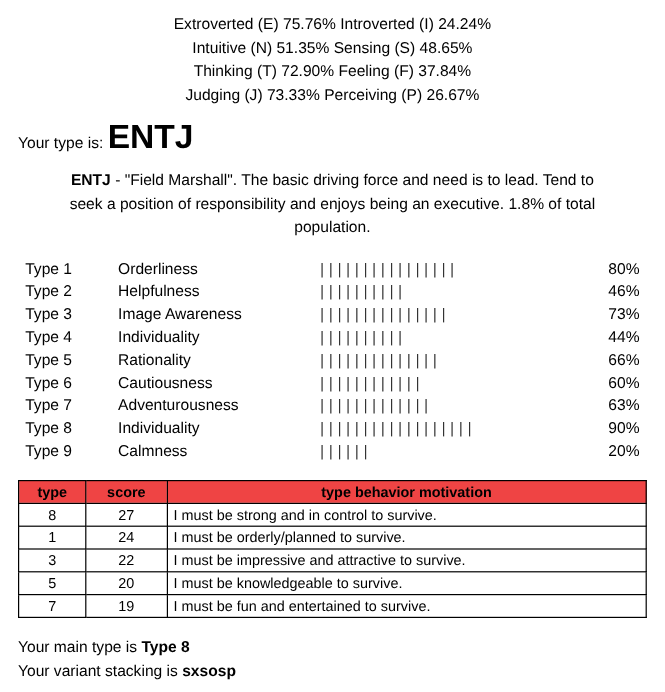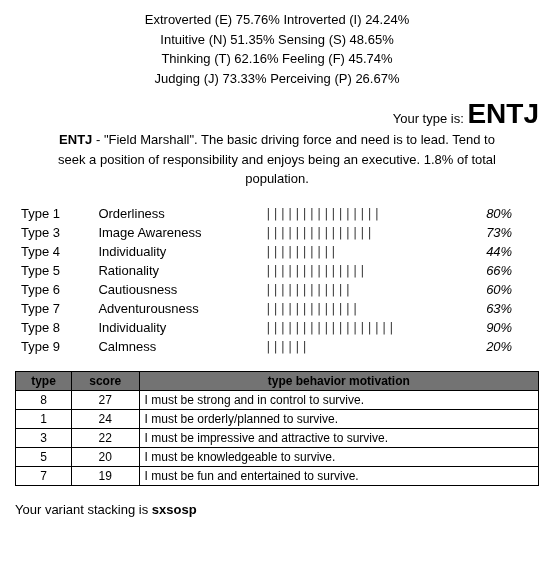--- a/index.html
+++ b/index.html
@@ -11,21 +11,22 @@
       width: 554px;
       min-height: 577px;
       padding: 10px 15px;
     }
     .stats-block {
       text-align: center;
       margin-bottom: 10px;
       line-height: 1.5;
     }
     .your-type {
-      text-align: right;
+      text-align: left;
+      margin-bottom: 10px;
       font-size: 13px;
     }
     .your-type strong {
       font-size: 28px;
       font-weight: bold;
     }
     .description {
       text-align: center;
       margin-bottom: 14px;
       line-height: 1.5;
@@ -38,39 +39,39 @@
       width: 100%;
       margin-bottom: 14px;
     }
     .types-table td {
       padding: 1px 4px;
       white-space: nowrap;
     }
     .type-col { width: 55px; }
     .name-col { width: 120px; }
     .bar-col { width: 160px; }
-    .pct-col { width: 40px; text-align: left; font-style: italic; }
+    .pct-col { width: 40px; text-align: right; }
     .bar-chars {
       font-family: monospace;
       font-size: 12px;
       color: #333;
       letter-spacing: 0px;
     }
     .motivation-table {
       width: 100%;
       border-collapse: collapse;
       margin-bottom: 14px;
       font-size: 12px;
     }
     .motivation-table th, .motivation-table td {
       border: 1px solid #000;
       padding: 2px 5px;
     }
     .motivation-table th {
-      background: #737373;
+      background: #ef4444;
       font-weight: bold;
       text-align: center;
     }
     .motivation-table td:first-child,
     .motivation-table td:nth-child(2) {
       text-align: center;
     }
     .footer-text {
       margin-top: 8px;
       line-height: 1.6;
@@ -79,40 +80,46 @@
     .footer-text strong {
       font-weight: bold;
     }
   </style>
 </head>
 <body>
 
 <div class="stats-block">
   <div>Extroverted (E) 75.76% Introverted (I) 24.24%</div>
   <div>Intuitive (N) 51.35% Sensing (S) 48.65%</div>
-  <div>Thinking (T) 62.16% Feeling (F) 45.74%</div>
+  <div>Thinking (T) 72.90% Feeling (F) 37.84%</div>
   <div>Judging (J) 73.33% Perceiving (P) 26.67%</div>
 </div>
 
 <div class="your-type">
   <span>Your type is:</span>
   <strong>ENTJ</strong>
 </div>
 
 <div class="description">
   <span class="type-label">ENTJ</span><span> - "Field Marshall". The basic driving force and need is to lead. Tend to seek a position of responsibility and enjoys being an executive. 1.8% of total population.</span>
 </div>
 
 <table class="types-table">
   <tbody id="types-tbody">
       <tr>
     <td class="type-col">Type 1</td>
     <td class="name-col">Orderliness</td>
     <td class="bar-col"><span class="bar-chars">||||||||||||||||</span></td>
     <td class="pct-col">80%</td>
+  </tr>
+      <tr>
+    <td class="type-col">Type 2</td>
+    <td class="name-col">Helpfulness</td>
+    <td class="bar-col"><span class="bar-chars">||||||||||</span></td>
+    <td class="pct-col">46%</td>
   </tr>
       <tr>
     <td class="type-col">Type 3</td>
     <td class="name-col">Image Awareness</td>
     <td class="bar-col"><span class="bar-chars">|||||||||||||||</span></td>
     <td class="pct-col">73%</td>
   </tr>
       <tr>
     <td class="type-col">Type 4</td>
     <td class="name-col">Individuality</td>
@@ -184,15 +191,18 @@
       <tr>
     <td>7</td>
     <td>19</td>
     <td>I must be fun and entertained to survive.</td>
   </tr>
     </tbody>
 </table>
 
 <div class="footer-text">
   <div>
+    <span>Your main type is </span><strong>Type 8</strong>
+  </div>
+  <div>
     <span>Your variant stacking is </span><strong>sxsosp</strong>
   </div>
 </div>
 
 </body></html>

